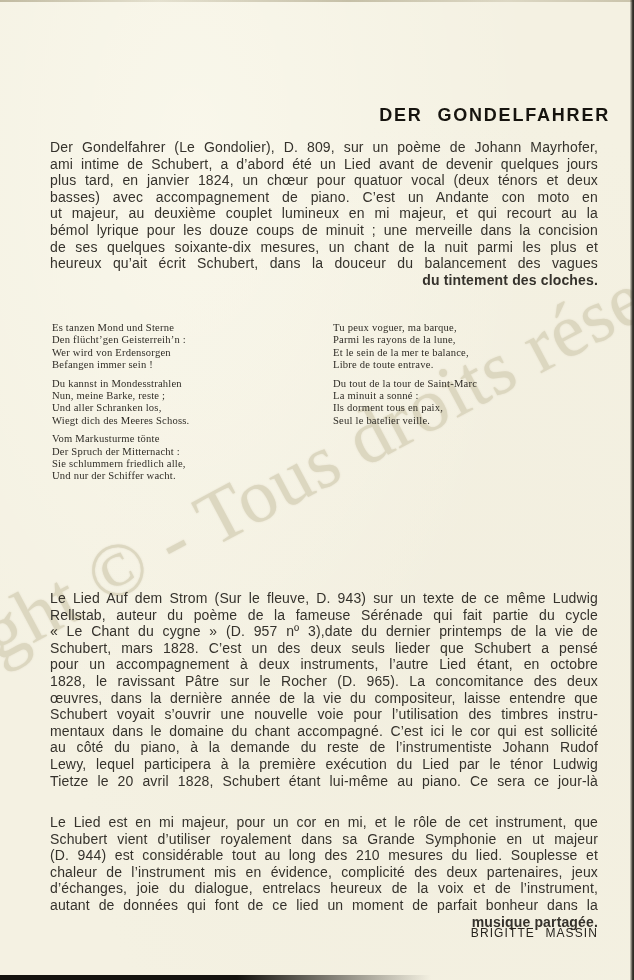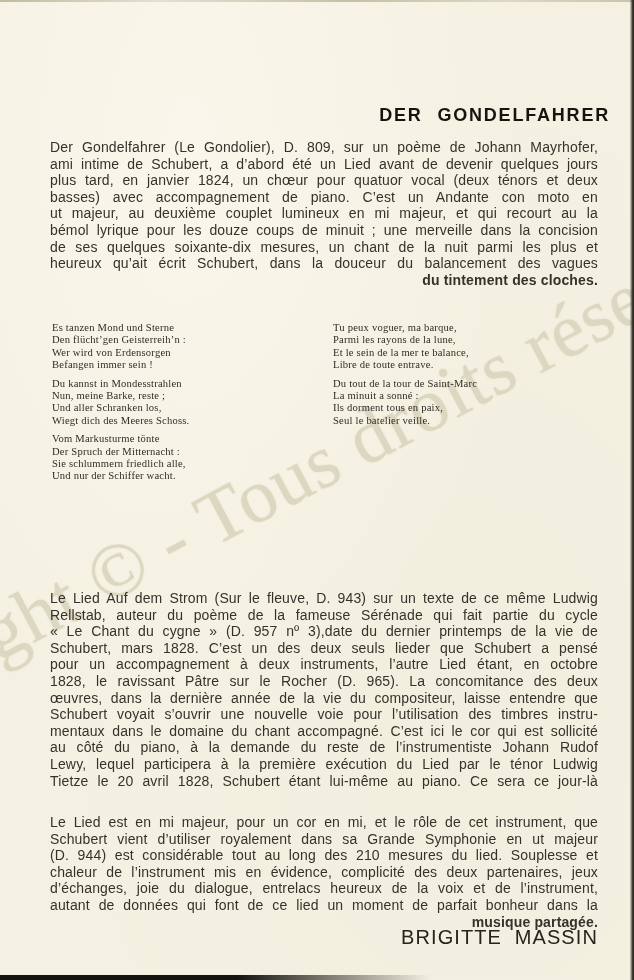--- a/index.html
+++ b/index.html
@@ -59,21 +59,21 @@
     position:absolute; top:322px;
     font-size:10.6px; line-height:12.3px;
     letter-spacing:0.2px;
     color:#2f2c26;
   }
   .poem-de { left:52px; }
   .poem-fr { left:333px; }
   .stanza { margin:0 0 6.5px 0; white-space:pre-line;font-family:Liberation Serif, serif; }
   .signature {
     position:absolute; right:36px; top:926px;
-    font-size:20px; letter-spacing:1.1px; word-spacing:6px;
+    font-size:12px; letter-spacing:1.1px; word-spacing:6px;
     color:#26231d;
     white-space:nowrap;
   }
   .edge-top {
     position:absolute; top:0; left:0; width:100%; height:2px;
     background:linear-gradient(to right,
       rgba(150,140,105,.55), rgba(150,140,105,.2) 25%,
       rgba(150,140,105,.5) 55%, rgba(150,140,105,.25) 80%,
       rgba(150,140,105,.45));
   }

